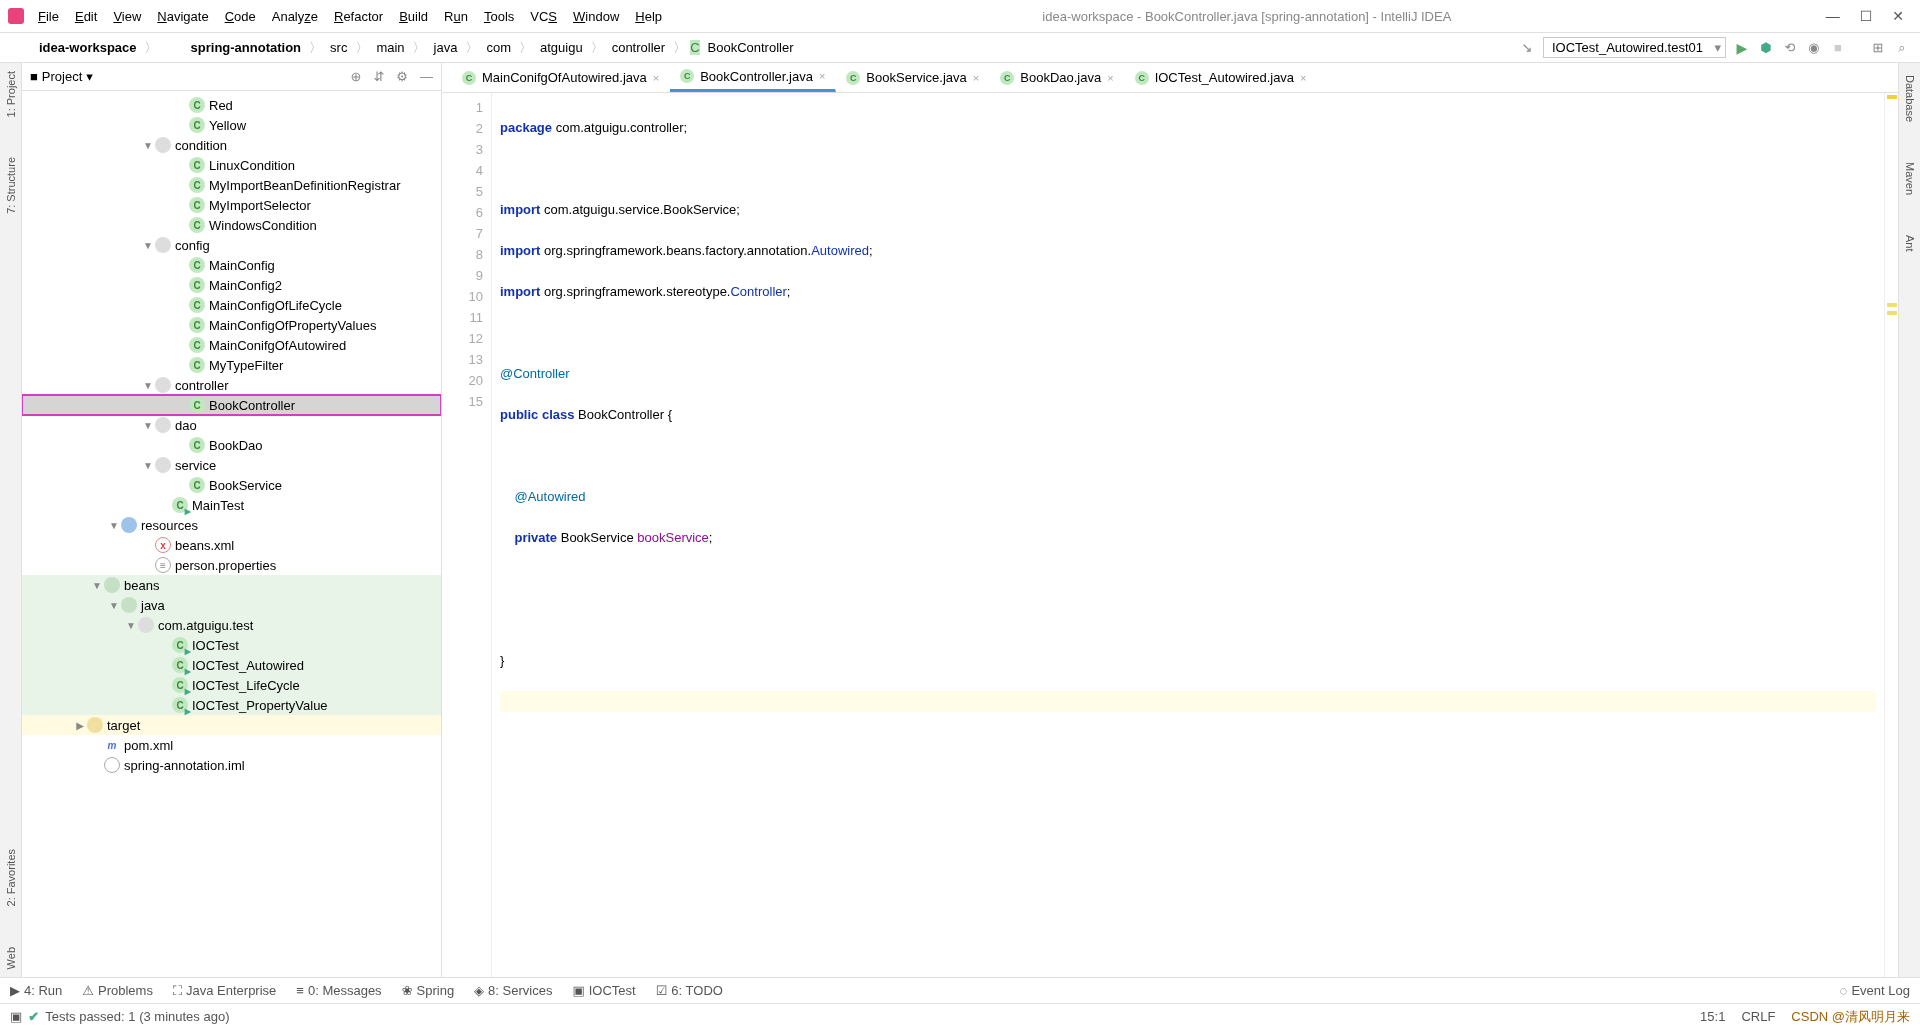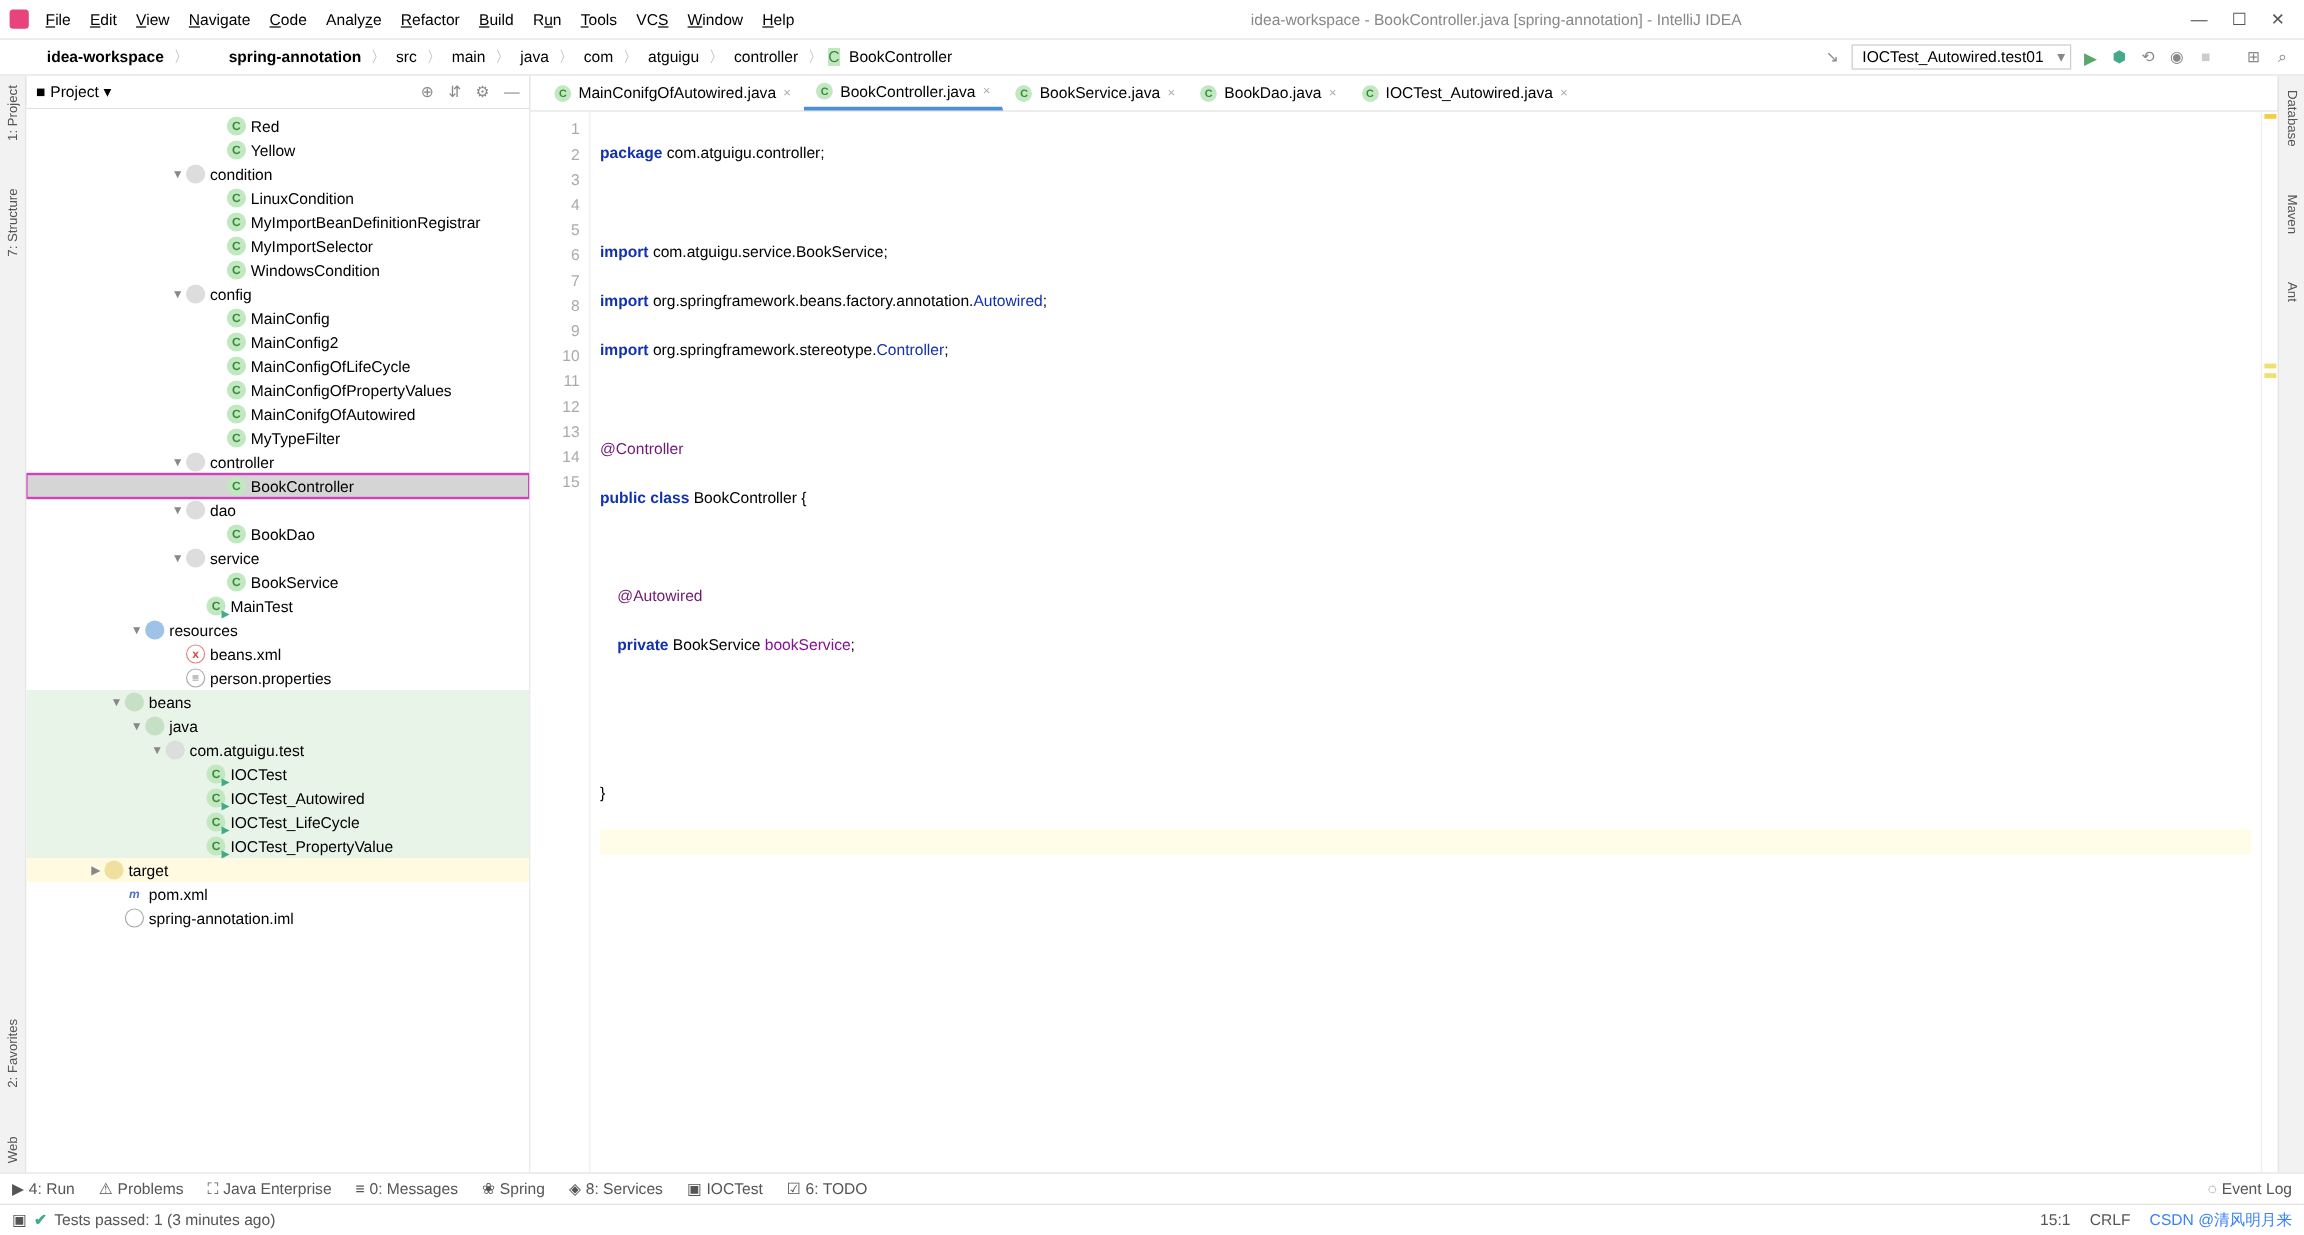--- a/index.html
+++ b/index.html
@@ -57,21 +57,21 @@
 .tab.active { border-bottom:3px solid #4a90d9; }
 .tab .close { color:#aaa; font-size:11px; }
 .tab .fic { width:14px; height:14px; border-radius:50%; background:#c1e8c1; display:flex; align-items:center; justify-content:center; font-size:9px; color:#3a8a3a; font-weight:bold; }
 .code-area { flex:1; display:flex; font-family:Consolas,monospace; overflow:hidden; }
 .gutter { width:50px; background:#fff; border-right:1px solid #eee; text-align:right; padding:4px 8px 4px 0; color:#aaa; }
 .gutter div { height:21px; line-height:21px; }
 .code { flex:1; padding:4px 8px; position:relative; }
 .code .line { height:21px; line-height:21px; white-space:pre;margin-top:20px; }
 .cursor-line { background:#fffde7; }
 .kw { color:#1232ac; font-weight:bold; }
-.ann { color:#701a75; }
+.ann { color:#0369a1; }
 .type { color:#1232ac; }
 .field { color:#871094; }
 .error-stripe { width:14px; background:#fff; border-left:1px solid #eee; position:relative; }
 .error-stripe .mk { position:absolute; left:2px; width:10px; height:4px; }
 .bottom-bar { height:26px; border-top:1px solid #e0e0e0; display:flex; align-items:center; padding:0 10px; gap:20px; font-size:12px; color:#555; }
 .bottom-bar .item { display:flex; align-items:center; gap:4px; cursor:pointer; }
 .status-bar { height:26px; border-top:1px solid #e0e0e0; display:flex; align-items:center; padding:0 10px; font-size:12px; color:#555; }
 .status-bar .msg { flex:1; display:flex; align-items:center; gap:6px; }
 .status-bar .right { display:flex; gap:16px; align-items:center; }
 .tick { color:#4a8; font-weight:bold; }
@@ -368,21 +368,21 @@
           <div>4</div>
           <div>5</div>
           <div>6</div>
           <div>7</div>
           <div>8</div>
           <div>9</div>
           <div>10</div>
           <div>11</div>
           <div>12</div>
           <div>13</div>
-          <div>14</div>
+          <div>20</div>
           <div>15</div>
         </div>
       <div class="code" id="code">
           <div class="line"><span class="kw">package</span> com.atguigu.controller;</div>
           <div class="line"></div>
           <div class="line"><span class="kw">import</span> com.atguigu.service.BookService;</div>
           <div class="line"><span class="kw">import</span> org.springframework.beans.factory.annotation.<span class="type">Autowired</span>;</div>
           <div class="line"><span class="kw">import</span> org.springframework.stereotype.<span class="type">Controller</span>;</div>
           <div class="line"></div>
           <div class="line"><span class="ann">@Controller</span></div>
@@ -424,15 +424,15 @@
 
 <div class="status-bar">
   <div class="msg">
     <span>▣</span>
     <span class="tick">✔</span>
     <span>Tests passed: 1 (3 minutes ago)</span>
   </div>
   <div class="right">
     <span>15:1</span>
     <span>CRLF</span>
-    <span style="color:#3b82f6">CSDN @清风明月来</span>
+    <span style="color:#a16207">CSDN @清风明月来</span>
   </div>
 </div>
 
 </body></html>

